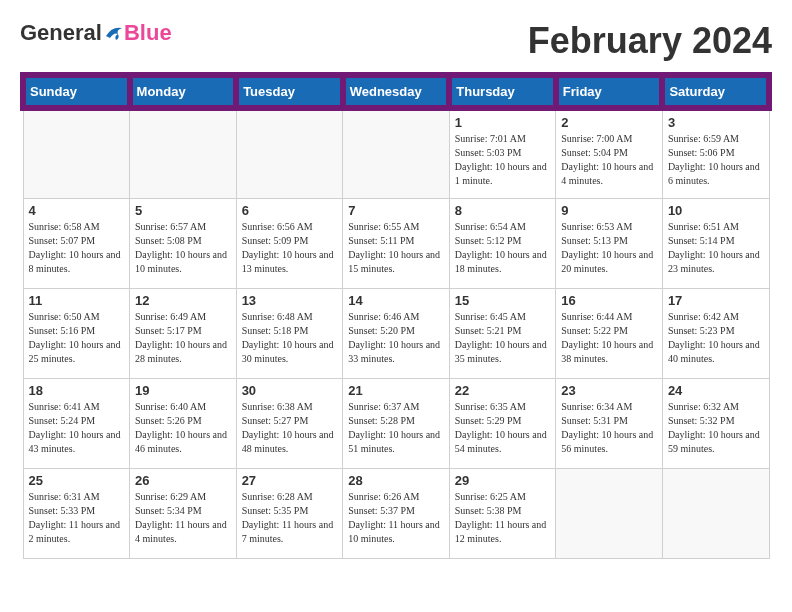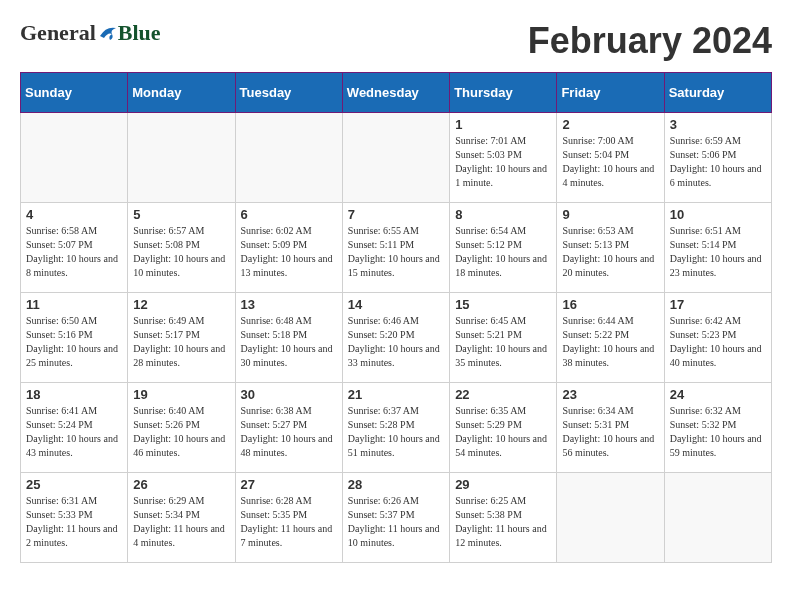--- a/index.html
+++ b/index.html
@@ -20,24 +20,23 @@
       display: flex;
       flex-direction: column;
       align-items: flex-start;
     }
     .logo-text {
       display: flex;
       align-items: center;
       font-size: 22px;
       font-weight: bold;
       color: #333;
-      font-family: Liberation Serif, serif;
     }
     .logo-general { color: #333; }
-    .logo-blue { color: #14532d; }
+    .logo-blue { color: #ec4899; }
     .logo-bird {
       width: 20px;
       height: 18px;
       margin-left: 2px;
     }
     .title-block {
       text-align: right;
     }
     .calendar-title {
       font-size: 36px;
@@ -51,23 +50,23 @@
     table {
       width: 100%;
       border-collapse: collapse;
       table-layout: fixed;
     }
     th {
       background-color: #1a6bb5;
       color: #fff;
       font-size: 13px;
       font-weight: bold;
-      padding: 12px 4px;
+      padding: 6px 4px;
       text-align: left;
-      border: 1px solid #701a75;
+      border: 6px solid #701a75;
     }
     td {
       border: 1px solid #d0d0d0;
       vertical-align: top;
       padding: 4px 5px;
       height: 90px;
       font-size: 10.5px;
       color: #333;
       background: #fff;
     }
@@ -151,21 +150,21 @@
 Daylight: 10 hours and 8 minutes.</div>
         </td>
         <td>
           <span class="day-num">5</span>
           <div class="day-info">Sunrise: 6:57 AM
 Sunset: 5:08 PM
 Daylight: 10 hours and 10 minutes.</div>
         </td>
         <td>
           <span class="day-num">6</span>
-          <div class="day-info">Sunrise: 6:02 AM
+          <div class="day-info">Sunrise: 6:56 AM
 Sunset: 5:09 PM
 Daylight: 10 hours and 13 minutes.</div>
         </td>
         <td>
           <span class="day-num">7</span>
           <div class="day-info">Sunrise: 6:55 AM
 Sunset: 5:11 PM
 Daylight: 10 hours and 15 minutes.</div>
         </td>
         <td>

